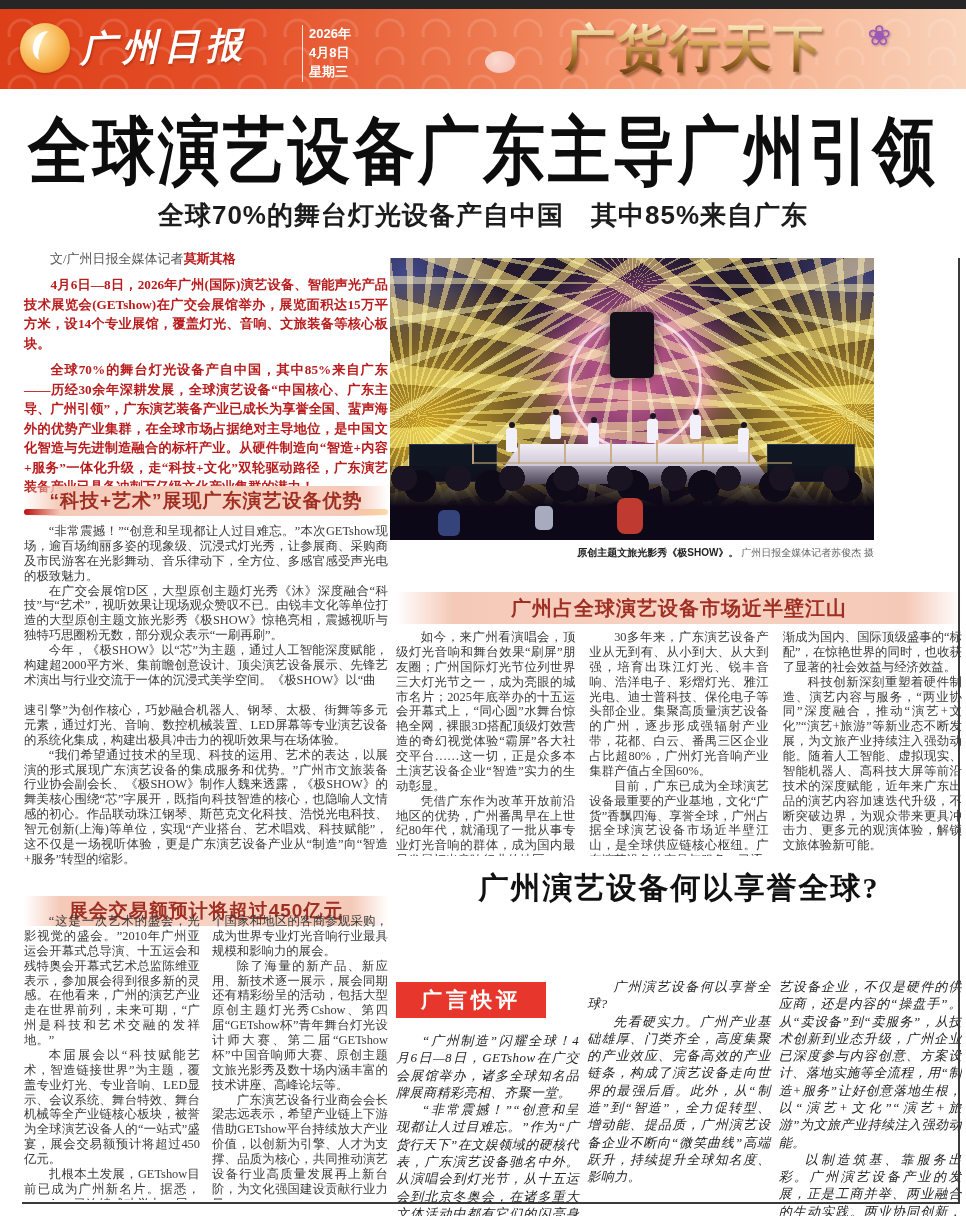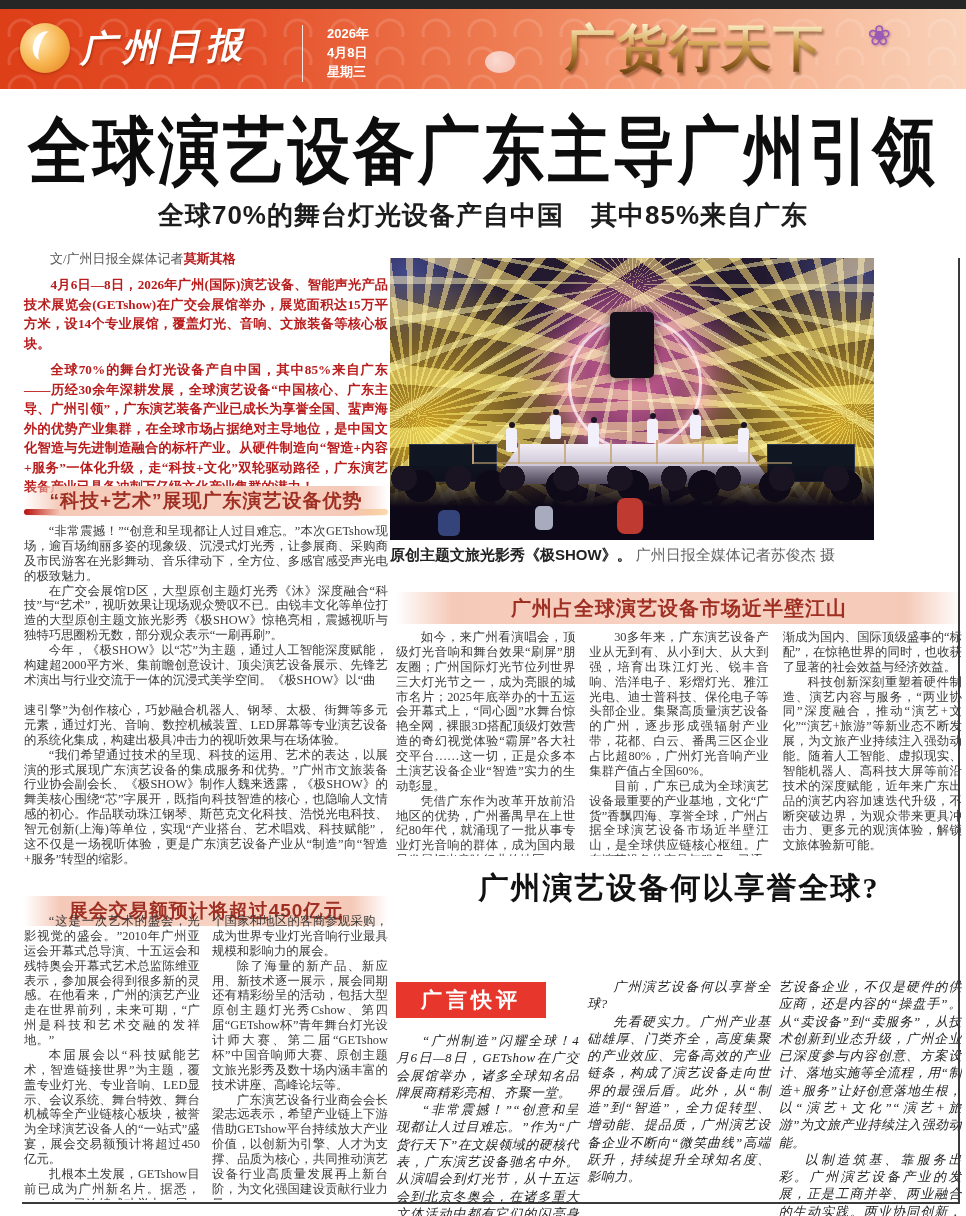--- a/index.html
+++ b/index.html
@@ -8,21 +8,21 @@
 
   
   .topbar{left:0;top:0;width:966px;height:9px;background:#262626;}
 
   
   .masthead{left:0;top:9px;width:966px;height:80px;background:linear-gradient(90deg,#dd3f18 0%,#e5512a 26%,#ee7c52 52%,#f5a985 74%,#f9d3ba 100%);overflow:hidden;}
   .masthead::before{content:"";position:absolute;inset:0;background:radial-gradient(circle 16px at 22px 24px,transparent 11px,rgba(255,255,255,.16) 12px 14px,transparent 15px);background-size:46px 28px;opacity:.8;}
   .emblem{position:absolute;left:20px;top:14px;width:50px;height:50px;border-radius:50%;background:radial-gradient(circle at 35% 35%,#ffe9b0,#f6b14a 55%,#e07a1f);box-shadow:0 1px 3px rgba(100,30,0,.4);}
   .emblem::after{content:"";position:absolute;left:13px;top:8px;width:17px;height:30px;border-left:7px solid #fff;border-radius:50% 0 0 50%;transform:rotate(18deg);}
   .paper-name{position:absolute;left:80px;top:14px;font-family:"Liberation Serif",serif;font-size:36px;font-weight:900;font-style:italic;color:#fff;letter-spacing:6px;text-shadow:1px 2px 2px rgba(120,30,0,.4);transform:rotate(-1.5deg);}
-  .date-block{position:absolute;left:302px;top:16px;border-left:1px solid rgba(255,255,255,.85);padding-left:24px;color:#fff;font-size:13px;line-height:1.45;font-weight:700;}
+  .date-block{position:absolute;left:302px;top:16px;border-left:1px solid rgba(255,255,255,.85);padding-left:6px;color:#fff;font-size:13px;line-height:1.45;font-weight:700;}
   .banner-wrap{position:absolute;left:505px;top:6px;width:380px;text-align:center;}
   .banner-title{font-family:"Liberation Serif",serif;font-size:50px;font-weight:900;letter-spacing:2px;background:linear-gradient(180deg,#fdf3d0 5%,#d8ab5e 40%,#9c6a26 70%,#6e4514 95%);-webkit-background-clip:text;background-clip:text;color:transparent;filter:drop-shadow(2px 3px 1px rgba(80,40,5,.45));}
   .banner-flower{position:absolute;right:-6px;top:4px;font-size:28px;color:#9b59b6;filter:drop-shadow(1px 1px 1px rgba(80,20,120,.4));}
   .banner-cloud{position:absolute;left:-20px;top:36px;width:30px;height:22px;border-radius:50%;background:radial-gradient(circle at 40% 40%,#fde9e4,#f6c7c0);opacity:.85;}
 
   
   .headline{left:0;top:102px;width:966px;text-align:center;font-family:"Liberation Serif",serif;font-size:62px;font-weight:900;color:#0d0d0d;letter-spacing:3px;transform:scale(1,1.18);transform-origin:50% 0;}
   .subheadline{left:0;top:198px;width:966px;text-align:center;font-size:26px;font-weight:700;color:#1c1c1c;letter-spacing:1px;}
 
   
@@ -51,21 +51,21 @@
   .ph-p1{left:24%;bottom:88px;} .ph-p2{left:33%;bottom:101px;} .ph-p3{left:41%;bottom:93px;}
   .ph-p4{left:53%;bottom:97px;} .ph-p5{left:62%;bottom:101px;} .ph-p6{left:72%;bottom:88px;}
   .ph-panelL{left:4%;bottom:58px;width:86px;height:36px;background:#101622;border:1px solid #2a3350;}
   .ph-panelR{right:4%;bottom:58px;width:86px;height:36px;background:#101622;border:1px solid #2a3350;}
   .ph-rope{left:17%;bottom:76px;width:66%;height:22px;background:repeating-linear-gradient(90deg,rgba(200,170,130,.9) 0 2px,transparent 2px 46px);border-bottom:2px solid rgba(190,160,110,.6);}
   .ph-crowd{left:0;bottom:0;width:100%;height:74px;background:radial-gradient(circle 13px at 14px 12px,#1a1322 99%,transparent) repeat-x left top/54px 74px,radial-gradient(circle 16px at 30px 20px,#0f0a17 99%,transparent) repeat-x left top/71px 74px,linear-gradient(180deg,rgba(16,10,24,.25),#0d0817 55%);}
   .ph-acc-red{left:47%;bottom:6px;width:26px;height:36px;background:#bf3a30;border-radius:8px;}
   .ph-acc-blue{left:10%;bottom:4px;width:22px;height:26px;background:#3c4f8c;border-radius:6px;opacity:.85;}
   .ph-acc-white{left:30%;bottom:10px;width:18px;height:24px;background:#cfd3e8;border-radius:5px;opacity:.8;}
 
-  .caption{left:390px;top:546px;width:484px;text-align:left;font-size:15px;color:#666;}
+  .caption{left:390px;top:546px;width:484px;text-align:right;font-size:10px;color:#666;}
   .caption b{color:#222;font-weight:700;}
 
   
   .secbar{height:30px;display:flex;align-items:center;justify-content:center;font-size:19px;font-weight:700;color:#9e2f22;letter-spacing:1px;background:linear-gradient(90deg,rgba(246,206,191,0) 0%,#f5c9b8 10%,#f7d2c3 50%,#f5c9b8 90%,rgba(246,206,191,0) 100%);border-radius:4px;}
   .bar-tech{left:24px;top:486px;width:364px;}
   .bar-trade{left:24px;top:876px;width:364px;margin-top:20px;}
   .bar-market{left:396px;top:592px;width:566px;height:32px;font-size:20px;}
 
   
   .cols{position:absolute;display:flex;overflow:hidden;}

